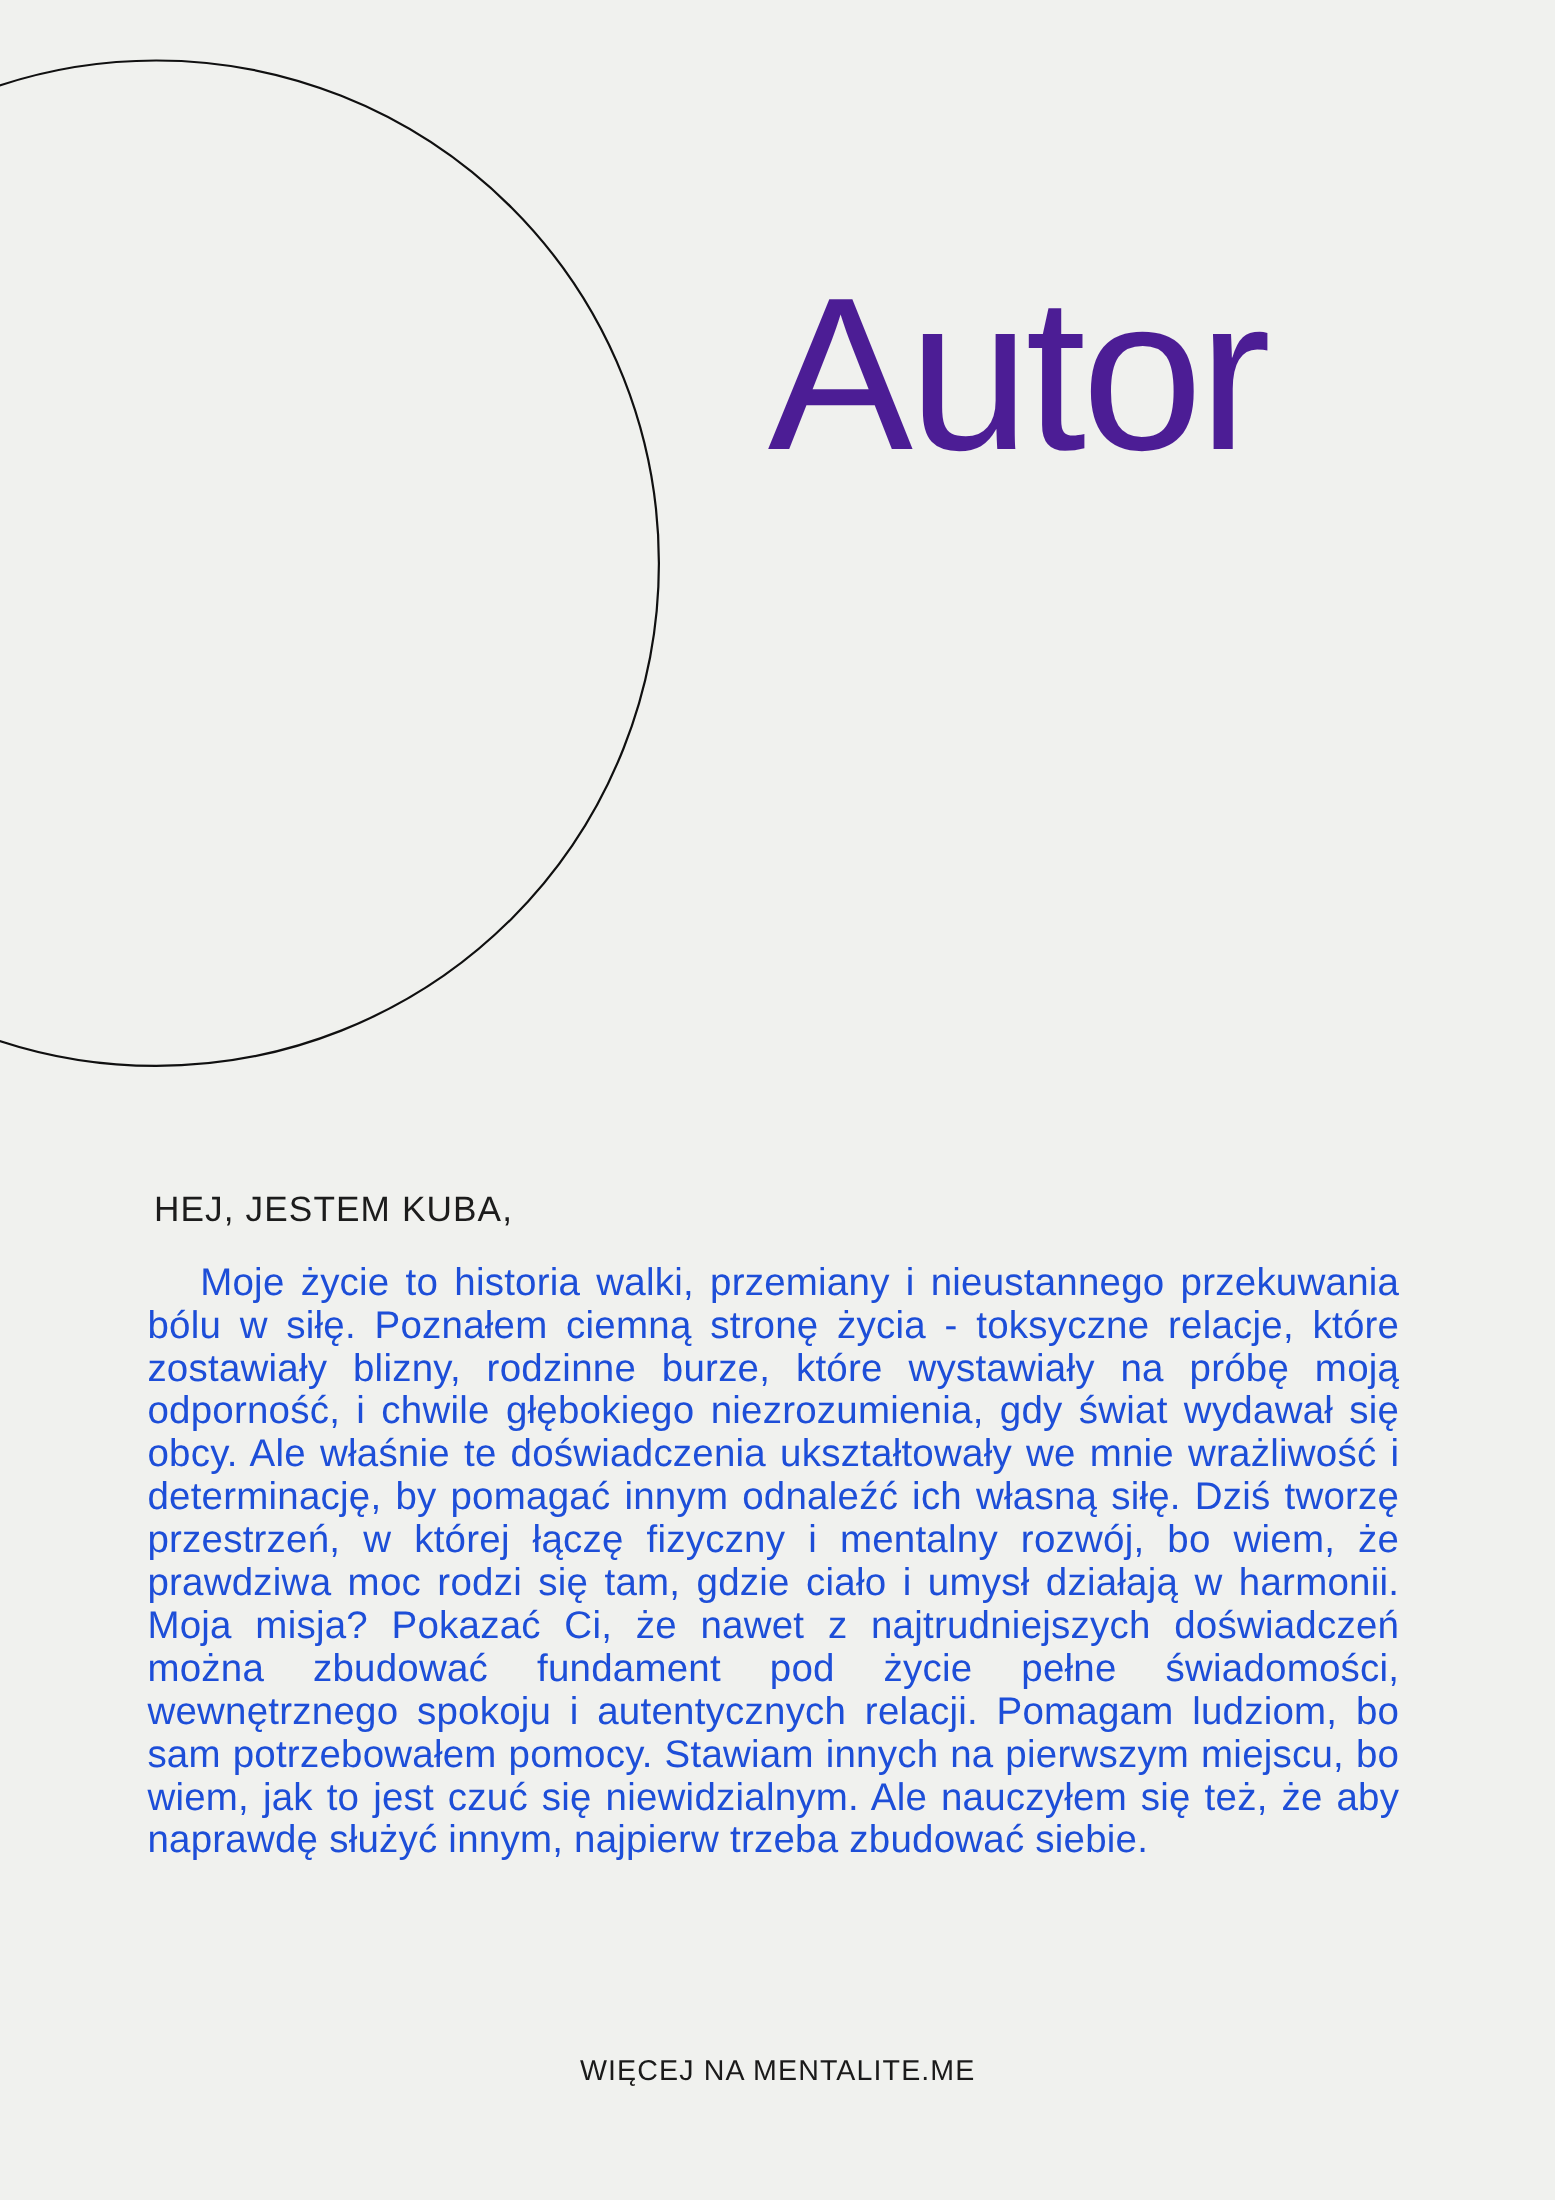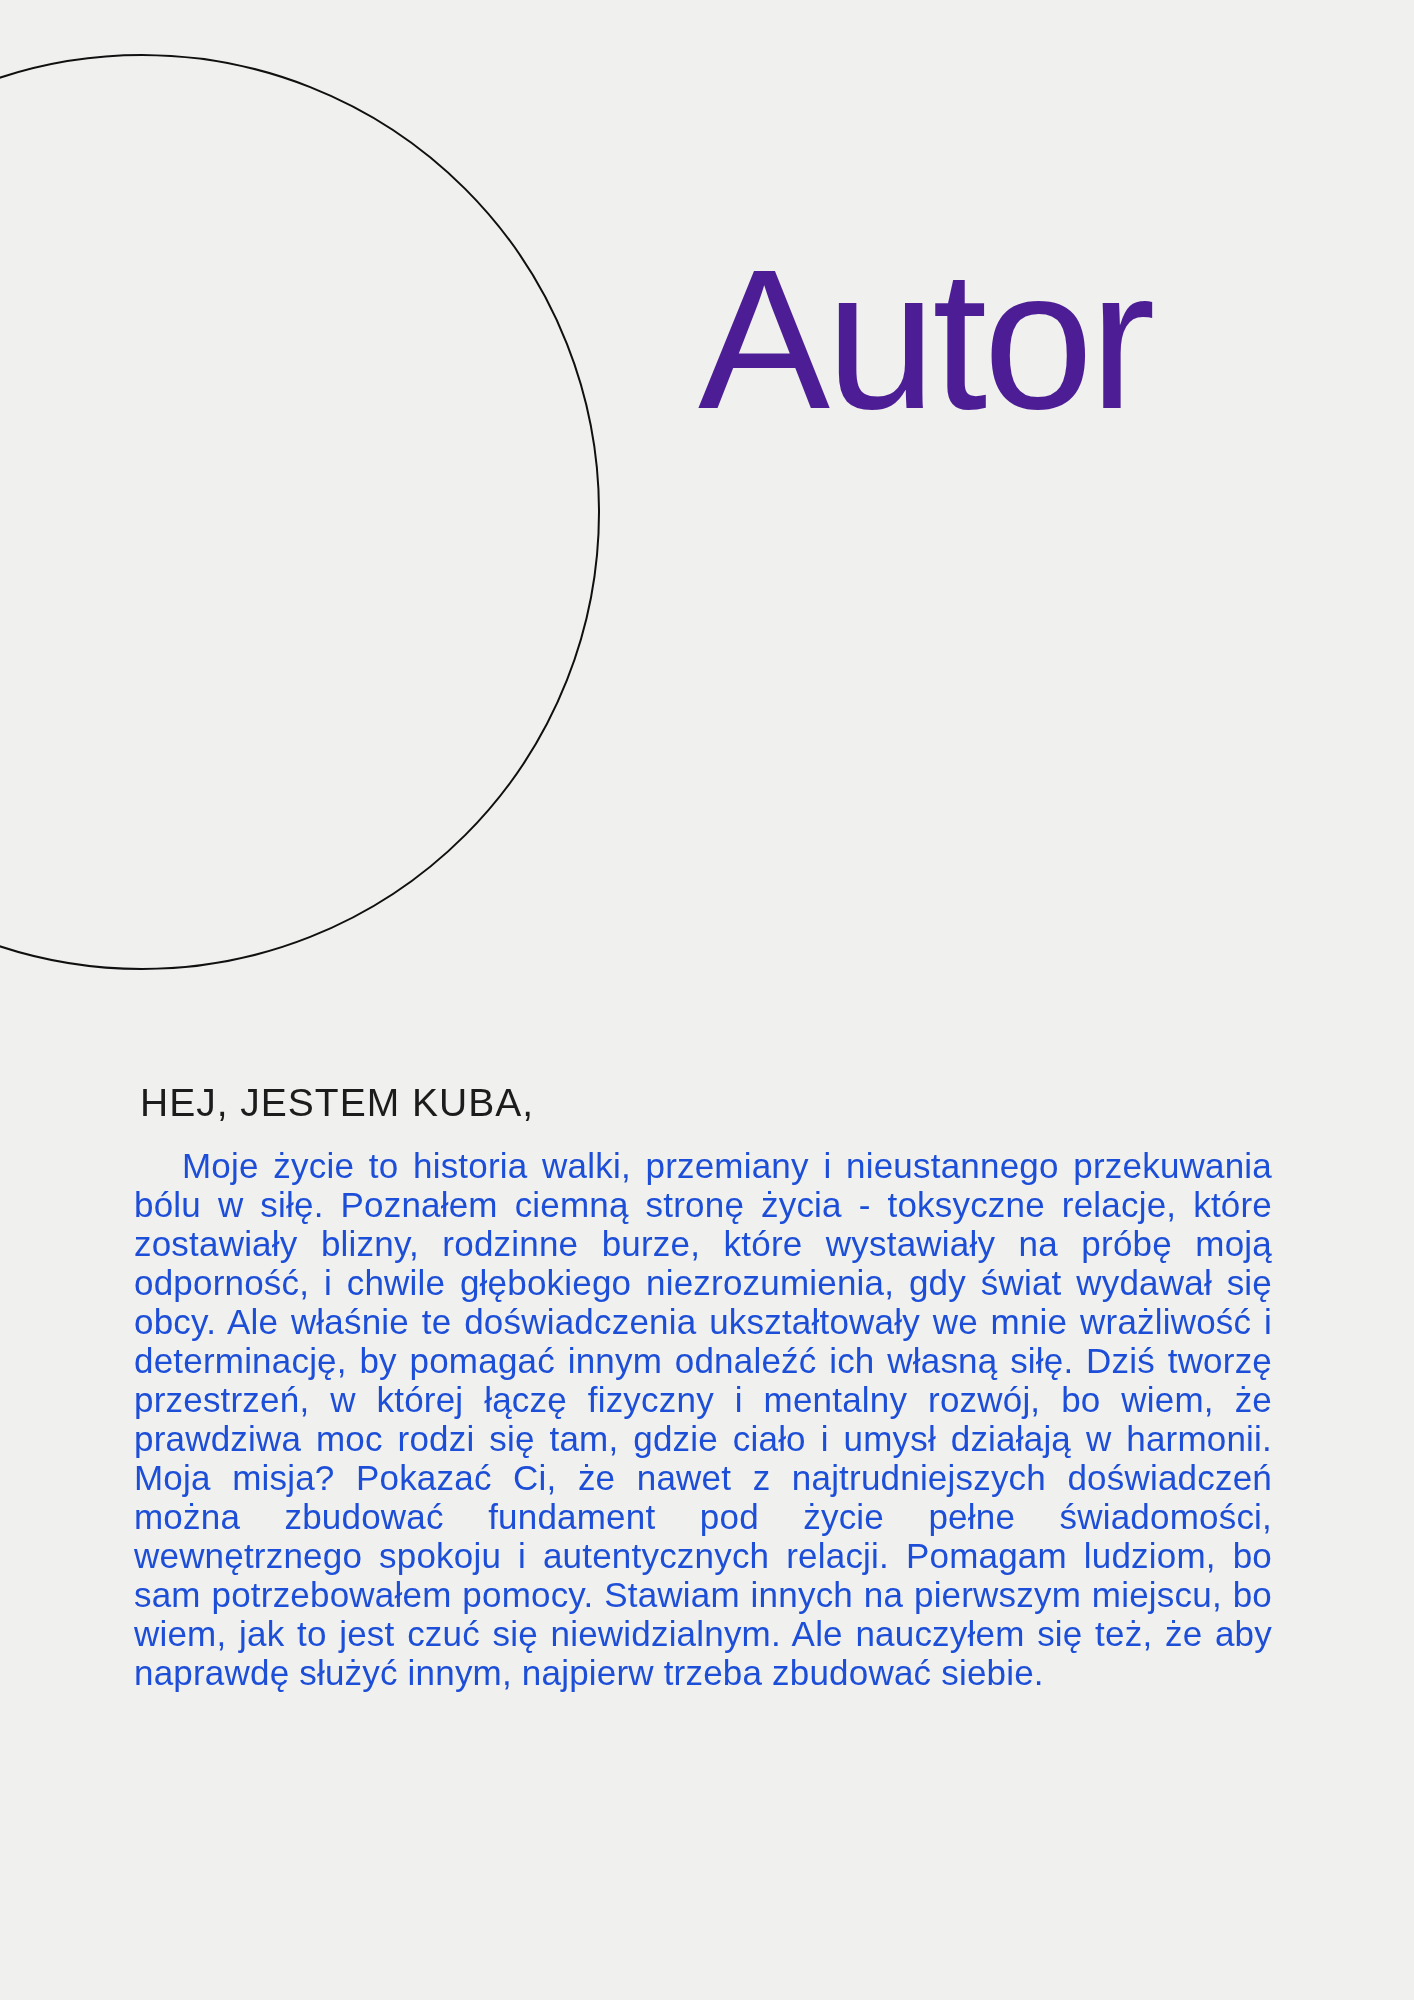--- a/index.html
+++ b/index.html
@@ -33,21 +33,21 @@
     letter-spacing: -0.02em;
     line-height: 1;
     color: #4c1d95;
     white-space: nowrap;
   }
   .about-heading {
     position: absolute;
     left: 140px;
     top: 1083px;
     margin: 0;
-    font-size: 39px;
+    font-size: 32px;
     font-weight: 400;
     letter-spacing: 1px;
     line-height: 1;
     color: #1c1c1c;
     white-space: nowrap;
   }
   .about-paragraph {
     position: absolute;
     left: 134px;
     top: 1146px;
@@ -82,14 +82,15 @@
   <svg class="circle-decor" width="720" height="1020" viewBox="0 0 720 1020" aria-hidden="true">
     <circle cx="142" cy="512" r="457" fill="none" stroke="#101010" stroke-width="2"></circle>
   </svg>
 
   <h1 class="page-title">Autor</h1>
 
   <h2 class="about-heading">HEJ, JESTEM KUBA,</h2>
 
   <p class="about-paragraph">Moje życie to historia walki, przemiany i nieustannego przekuwania bólu w siłę. Poznałem ciemną stronę życia - toksyczne relacje, które zostawiały blizny, rodzinne burze, które wystawiały na próbę moją odporność, i chwile głębokiego niezrozumienia, gdy świat wydawał się obcy. Ale właśnie te doświadczenia ukształtowały we mnie wrażliwość i determinację, by pomagać innym odnaleźć ich własną siłę. Dziś tworzę przestrzeń, w której łączę fizyczny i mentalny rozwój, bo wiem, że prawdziwa moc rodzi się tam, gdzie ciało i umysł działają w harmonii. Moja misja? Pokazać Ci, że nawet z najtrudniejszych doświadczeń można zbudować fundament pod życie pełne świadomości, wewnętrznego spokoju i autentycznych relacji. Pomagam ludziom, bo sam potrzebowałem pomocy. Stawiam innych na pierwszym miejscu, bo wiem, jak to jest czuć się niewidzialnym. Ale nauczyłem się też, że aby naprawdę służyć innym, najpierw trzeba zbudować siebie.</p>
 
+  <p class="footer-note">WIĘCEJ NA MENTALITE.ME</p>
 
 </div>
 
 </body></html>

